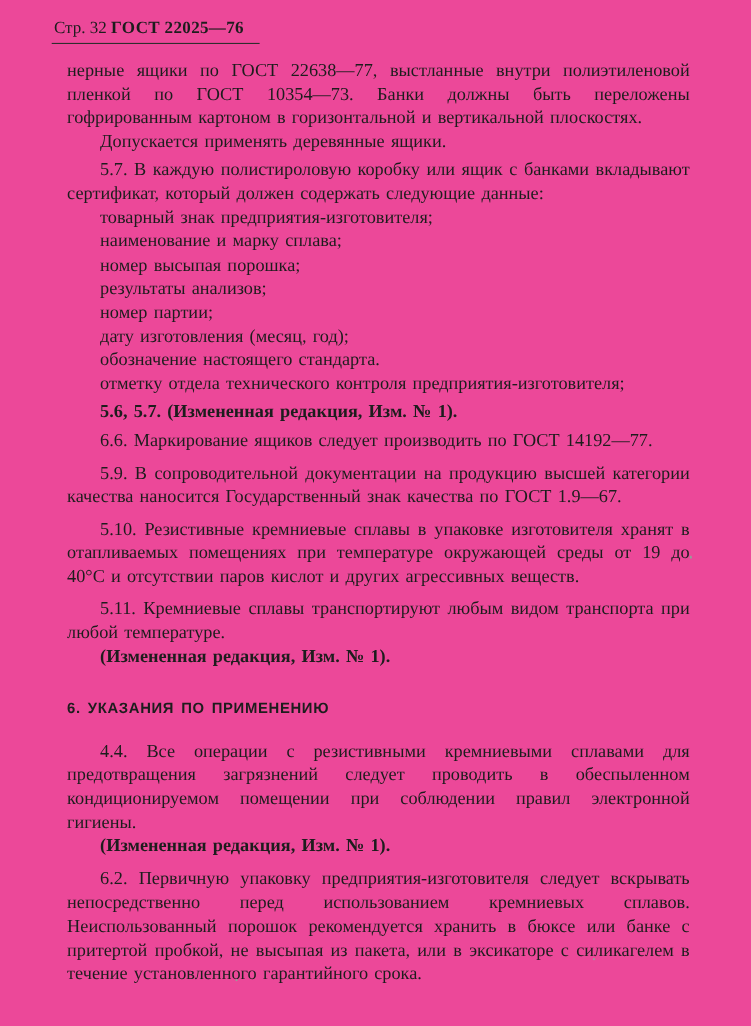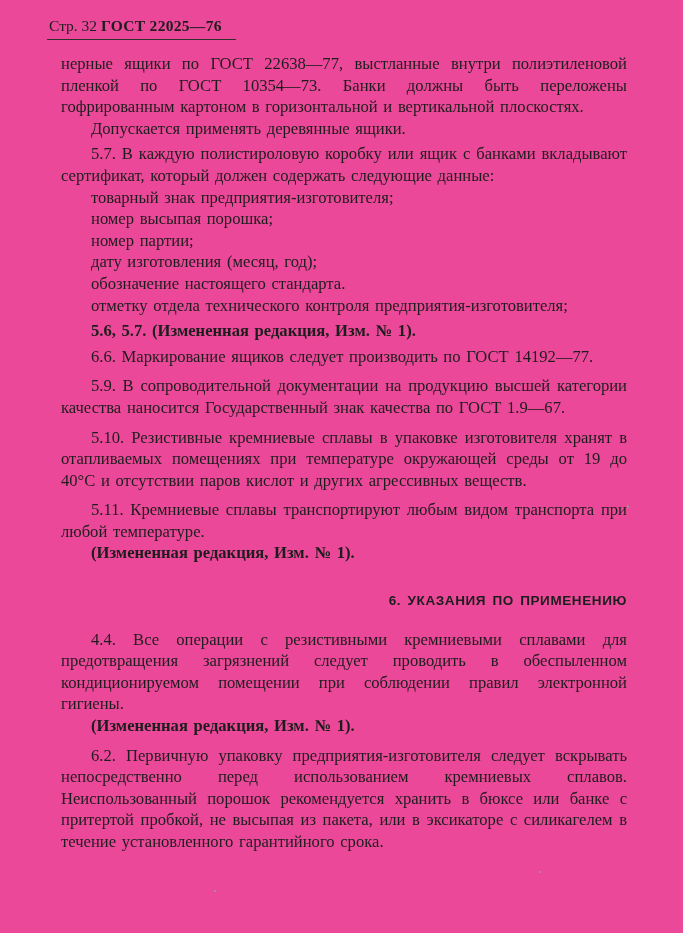--- a/index.html
+++ b/index.html
@@ -29,21 +29,21 @@
   .content p{margin:0;}
   .ind{text-indent:30px;}
   .mt-sm{margin-top:4px !important;}
   .mt-md{margin-top:8px !important;}
   .bold{font-weight:bold;}
   .sec-heading{
     font-family:"Liberation Sans","DejaVu Sans",sans-serif;
     font-weight:bold;
     font-size:13.5px;
     letter-spacing:.6px;
-    text-align:right;
+    text-align:left;
     text-indent:0;
     margin:26px 0 17px 0 !important;
     word-spacing:2px;
   }
   
   .speck{position:absolute;background:#9a9a9a;border-radius:50%;width:2px;height:2px;}
 </style>
 </head>
 <body>
 
@@ -54,21 +54,23 @@
     <span class="doc">ГОСТ 22025—76</span>
   </div>
 
   <div class="content">
 
     <p>нерные ящики по ГОСТ 22638—77, выстланные внутри полиэтиленовой пленкой по ГОСТ 10354—73. Банки должны быть переложены гофрированным картоном в горизонтальной и вертикальной плоскостях.</p>
     <p class="ind">Допускается применять деревянные ящики.</p>
     <p class="ind mt-sm">5.7. В каждую полистироловую коробку или ящик с банками вкладывают сертификат, который должен содержать следующие данные:</p>
 
     <p class="ind">товарный знак предприятия-изготовителя;</p>
+    <p class="ind">наименование и марку сплава;</p>
     <p class="ind">номер высыпая порошка;</p>
+    <p class="ind">результаты анализов;</p>
     <p class="ind">номер партии;</p>
     <p class="ind">дату изготовления (месяц, год);</p>
     <p class="ind">обозначение настоящего стандарта.</p>
     <p class="ind">отметку отдела технического контроля предприятия-изготовителя;</p>
 
     <p class="ind bold mt-sm">5.6, 5.7. (Измененная редакция, Изм. № 1).</p>
     <p class="ind mt-sm">6.6. Маркирование ящиков следует производить по ГОСТ 14192—77.</p>
     <p class="ind mt-md">5.9. В сопроводительной документации на продукцию высшей категории качества наносится Государственный знак качества по ГОСТ 1.9—67.</p>
     <p class="ind mt-md">5.10. Резистивные кремниевые сплавы в упаковке изготовителя хранят в отапливаемых помещениях при температуре окружающей среды от 19 до 40°С и отсутствии паров кислот и других агрессивных веществ.</p>
     <p class="ind mt-md">5.11. Кремниевые сплавы транспортируют любым видом транспорта при любой температуре.</p>

